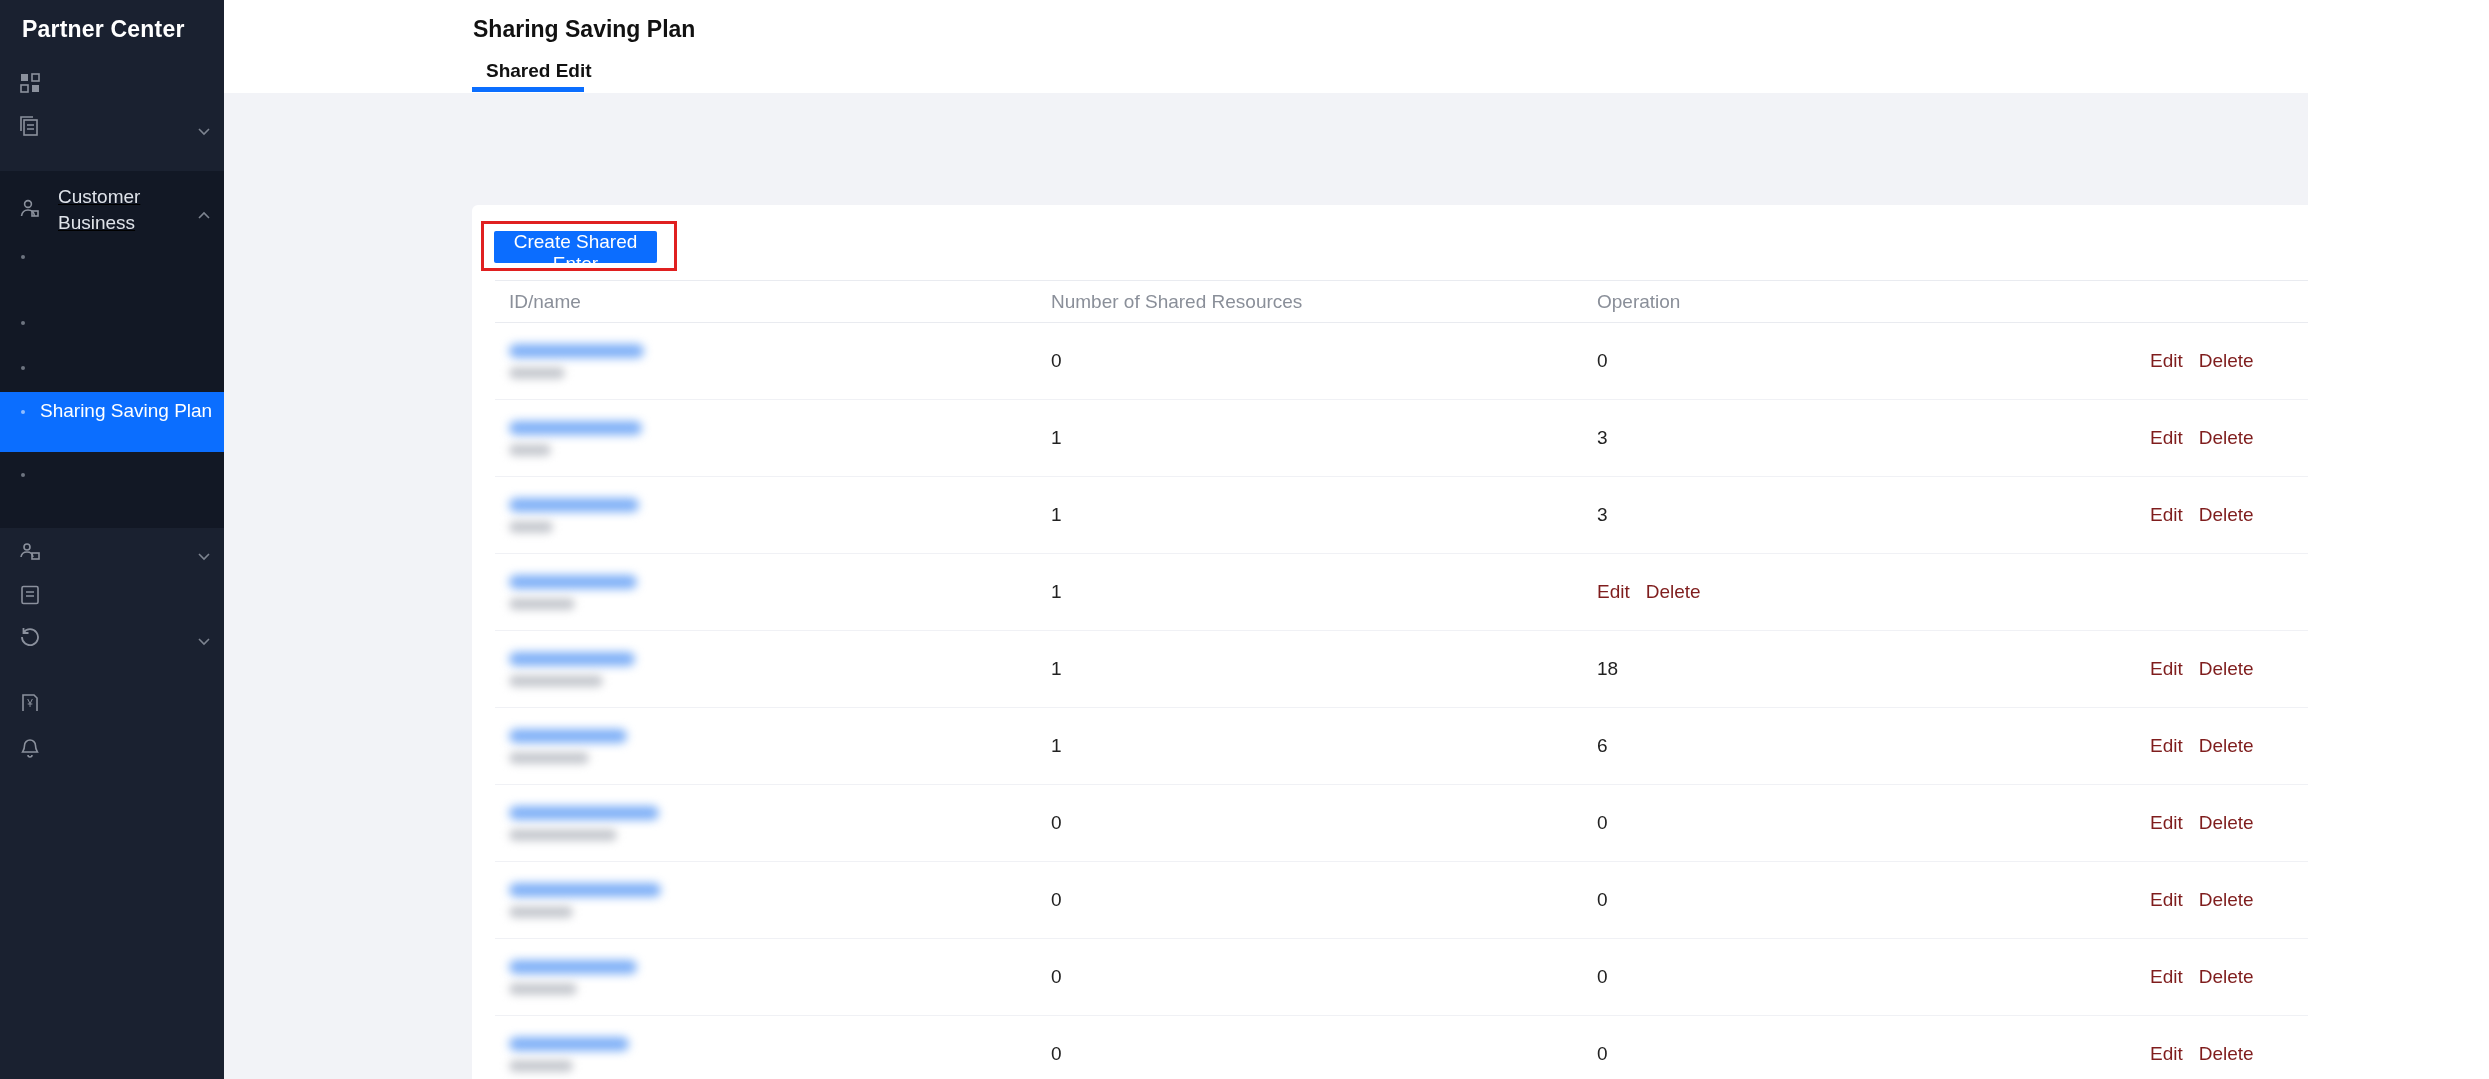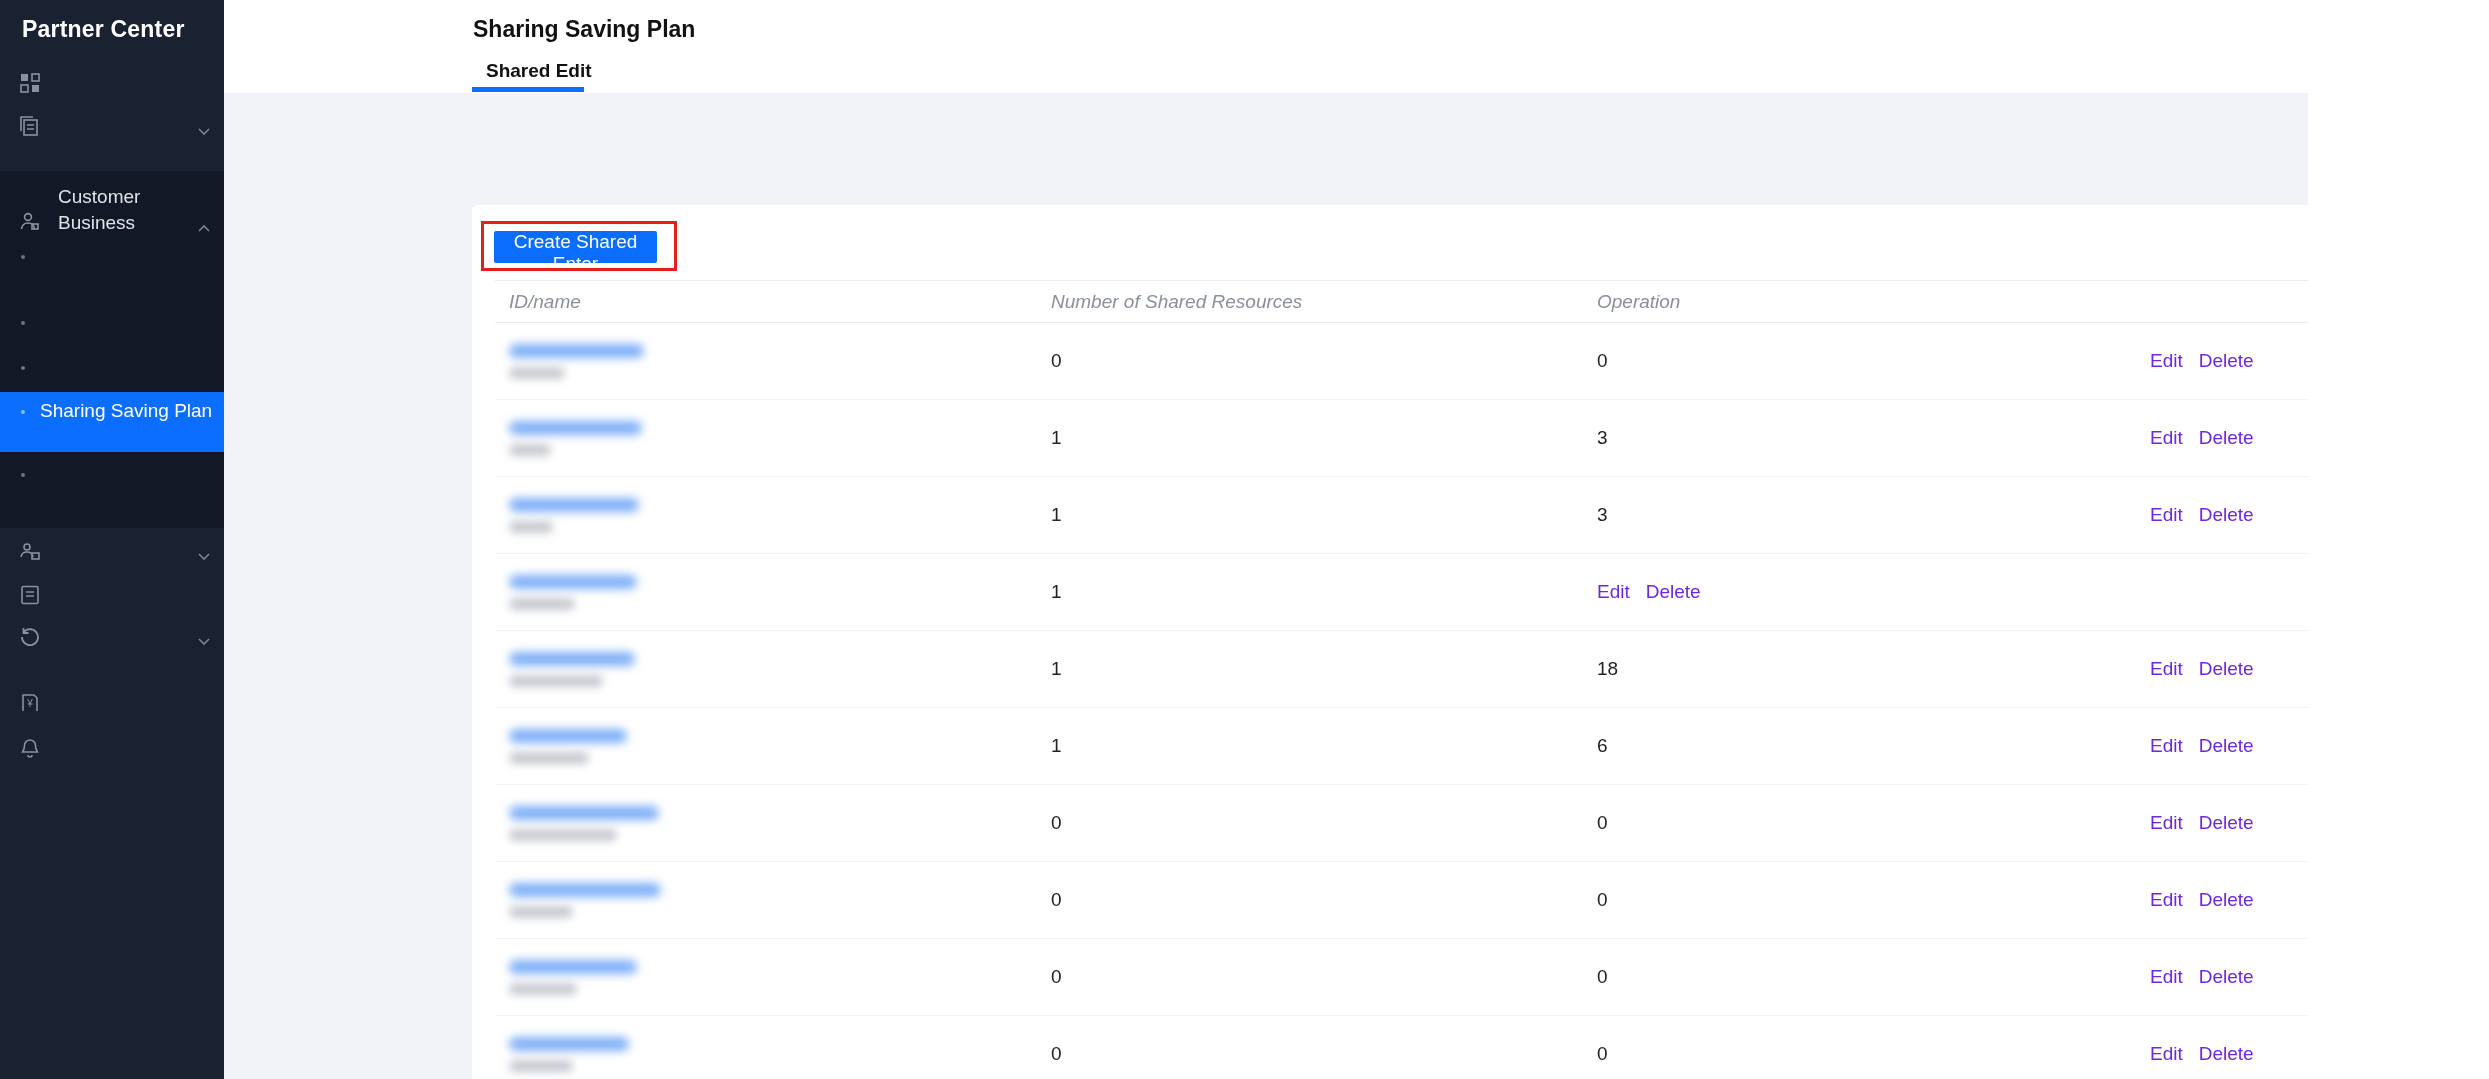--- a/index.html
+++ b/index.html
@@ -4,21 +4,21 @@
 <style>
   * { margin:0; padding:0; box-sizing:border-box; }
   html,body { background:#fff; }
   body { font-family:"Liberation Sans", sans-serif; }
   #app { position:relative; width:2308px; height:1079px; overflow:hidden; background:#f2f3f7; }
 
   
   #sidebar { position:absolute; left:0; top:0; width:224px; height:1079px; background:#1a2130; z-index:5; }
   .sb-section-dark { position:absolute; left:0; top:171px; width:224px; height:357px; background:#121825; }
   .brand { position:absolute; left:22px; top:16px; color:#fff; font-size:23px; font-weight:bold; letter-spacing:.2px; }
-  .nav-item { position:absolute; left:0; width:224px; display:flex; align-items:flex-end; padding:0 10px 0 20px; cursor:pointer; }
+  .nav-item { position:absolute; left:0; width:224px; display:flex; align-items:center; padding:0 10px 0 20px; cursor:pointer;text-decoration:underline; }
   .nav-item .nicon { width:26px; flex:0 0 26px; margin-top:1px; }
   .nav-item .ntext { flex:1; margin-left:12px; }
   .nav-label { color:#dfe3ea; font-size:19px; line-height:26px; }
   .chev { flex:0 0 16px; margin-top:8px; }
   .blob { background:#5c6371; border-radius:8px; filter:blur(5px); opacity:.85; height:15px; margin:5px 0 8px 0; }
   .sub-item { position:absolute; left:0; width:224px; padding-left:40px; cursor:pointer; }
   .sub-item .bullet { position:absolute; left:21px; top:8px; width:4px; height:4px; border-radius:50%; background:#6d7480; }
   .sub-blob { background:#4d5462; border-radius:8px; filter:blur(5px); opacity:.9; height:14px; margin:4px 0 8px 0; }
   .sub-selected { position:absolute; left:0; top:392px; width:224px; height:60px; background:#0b6eff; padding:7px 0 0 40px; cursor:pointer; }
   .sub-selected .bullet { position:absolute; left:21px; top:18px; width:4px; height:4px; border-radius:50%; background:rgba(255,255,255,.55); }
@@ -37,28 +37,28 @@
   .annotation-box { position:absolute; left:9px; top:16px; width:196px; height:50px; border:3px solid #e02020; z-index:6; pointer-events:none; }
   .create-btn { position:absolute; left:22px; top:26px; width:163px; height:32px; background:#0b6dff; color:#fff; font-size:19px; font-family:"Liberation Sans",sans-serif; border:none; border-radius:2px; cursor:pointer; }
 
   .search-wrap { position:absolute; right:52px; top:24px; width:294px; height:35px; border:1px solid #d8dbe2; border-radius:2px; background:#fff; display:flex; align-items:center; }
   .search-input { flex:1; border:none; outline:none; font-size:19px; color:#333; padding:0 0 0 12px; font-family:"Liberation Sans",sans-serif; background:transparent; }
   .search-input::placeholder { color:#bcc2cc; }
 
   
   .table { position:absolute; left:23px; top:75px; width:2184px; }
   .thead { display:grid; grid-template-columns:542px 546px 553px 1fr; border-top:1px solid #e9ebf0; border-bottom:1px solid #e9ebf0; height:43px; align-items:center; padding-left:14px; }
-  .th { color:#8a8f99; font-size:19px;font-style:italic; }
+  .th { color:#8a8f99; font-size:19px; }
   .trow { display:grid; grid-template-columns:542px 546px 553px 1fr; height:77px; align-items:center; border-bottom:1px solid #f0f1f5; padding-left:14px; }
   .cell-num { color:#222; font-size:19px; }
   .idcell { line-height:1; }
   .id-blob { display:block; height:14px; border-radius:7px; background:#7fb0f7; filter:blur(5px); cursor:pointer; }
   .name-blob { display:block; height:12px; border-radius:6px; background:#c6c9cf; filter:blur(4px); margin-top:9px; }
   .ops { display:flex; gap:16px; }
-  .op-link { color:#6d28d9; font-size:19px; text-decoration:none; cursor:pointer; }
+  .op-link { color:#7f1d1d; font-size:19px; text-decoration:none; cursor:pointer; }
 </style>
 </head>
 <body>
 
 <div id="app">
 
   <div id="sidebar">
     <div class="sb-section-dark"></div>
     <div class="brand">Partner Center</div>
 

